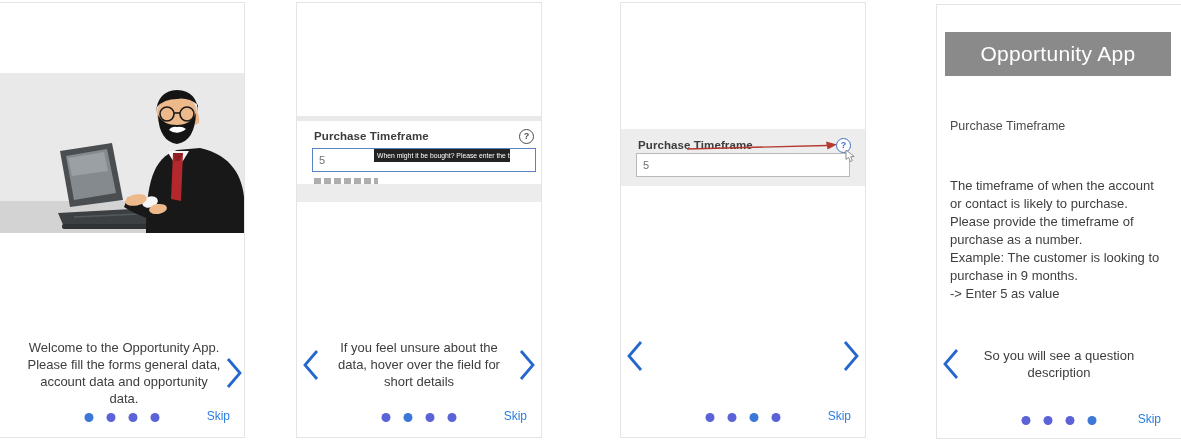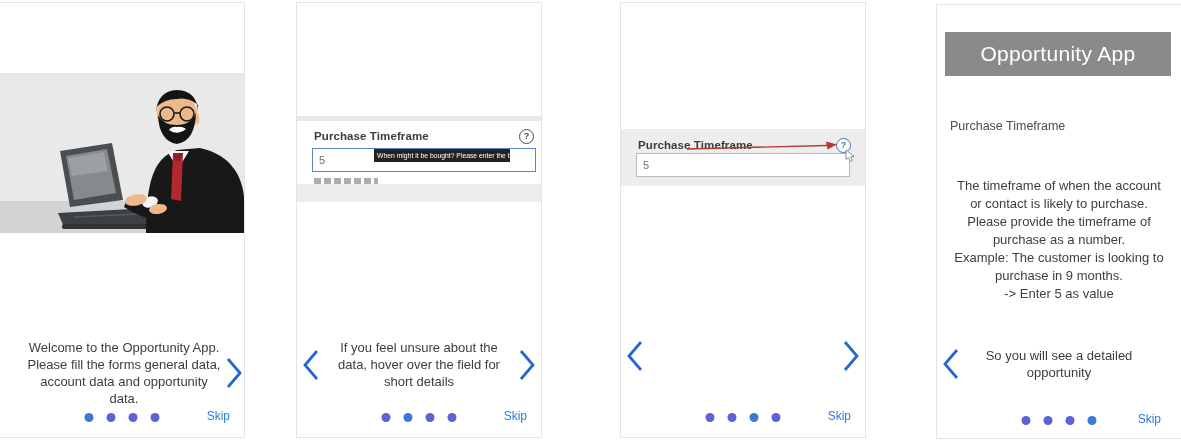--- a/index.html
+++ b/index.html
@@ -93,21 +93,21 @@
   
   .header-band{
     position:absolute;left:8px;top:27px;width:226px;height:44px;background:#8a8a8a;
     color:#fff;display:flex;align-items:center;justify-content:center;
     font-size:21px;font-weight:400;letter-spacing:.3px;
   }
   #card4 .field-label4{
     position:absolute;left:13px;top:114px;font-size:12.5px;color:#4c4c4c;font-weight:400;
   }
   .desc{position:absolute;left:13px;top:172px;width:218px;font-size:13px;color:#3e3e3e;line-height:1.38;}
-  .desc p{margin:0;text-align:center;}
+  .desc p{margin:0;}
 </style>
 </head>
 <body>
 
 <section class="card" id="card1">
   <div class="illustration">
     <svg width="244" height="160" viewBox="0 0 244 160" preserveAspectRatio="none">
       <rect x="0" y="0" width="244" height="160" fill="#e9e9e9"></rect>
       <rect x="0" y="128" width="244" height="32" fill="#d3d3d3"></rect>
 
@@ -249,21 +249,21 @@
     <p>Example: The customer is looking to purchase in 9 months.</p>
     <p>-&gt; Enter 5 as value</p>
   </div>
 
   <div class="caption-row">
     <span class="chev left">
       <svg width="18" height="34" viewBox="0 0 18 34">
           <polyline points="15,3 3,17 15,31" fill="none" stroke="#2667cf" stroke-width="2.8"></polyline>
         </svg>
     </span>
-    <p class="caption">So you will see a detailed opportunity</p>
+    <p class="caption">So you will see a question description</p>
     <span class="chev-spacer"></span>
   </div>
 
   <div class="footer">
     <div class="dots">
       <span class="dot"></span>
       <span class="dot"></span>
       <span class="dot"></span>
       <span class="dot active"></span>
     </div>

